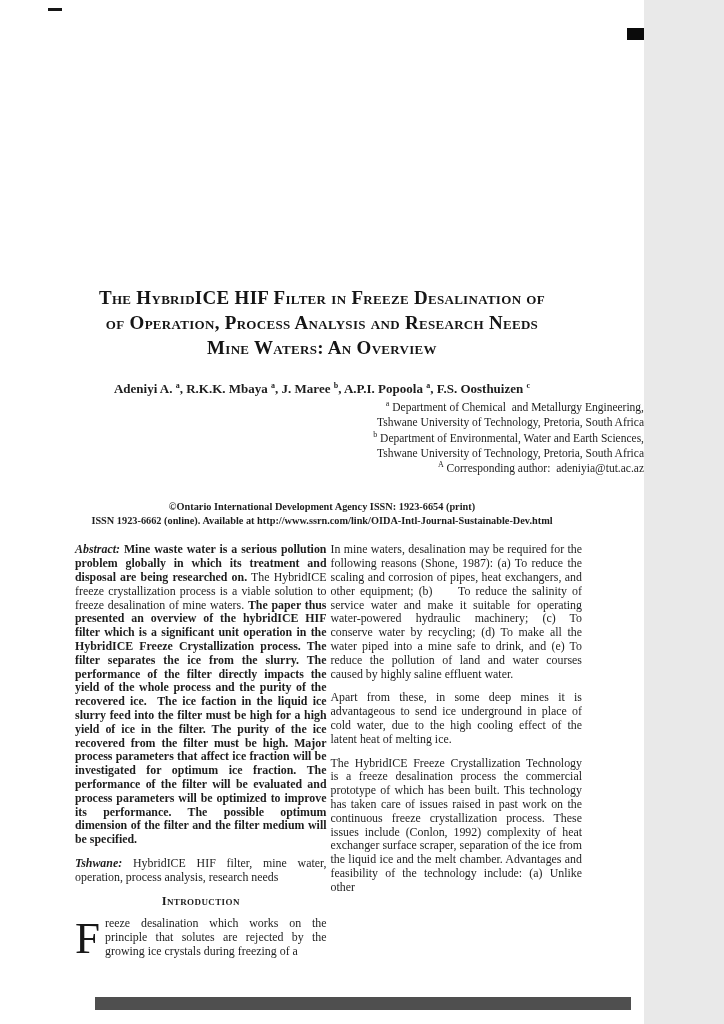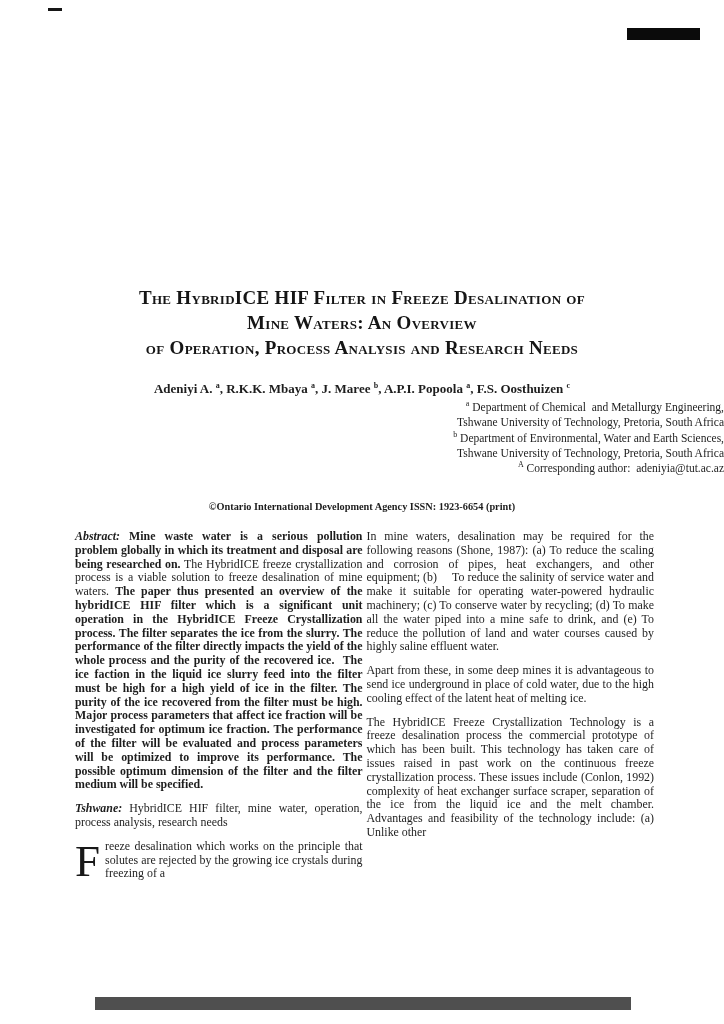--- a/index.html
+++ b/index.html
@@ -4,21 +4,21 @@
 <style>
   * { box-sizing: border-box; margin: 0; padding: 0; }
   html, body { background: #e9e9e9; }
   body {
     width: 724px; height: 1024px;
     font-family: "Liberation Serif", serif;
     color: #1d1d1d;
   }
   .page {
     position: relative;
-    width: 724px; height: 1024px;
+    width: 644px; height: 1024px;
     background: #ffffff;
     overflow: hidden;
   }
   
   .scan-dash  { position: absolute; left: 48px;  top: 8px;   width: 14px;  height: 3px;  background: #161616; }
   .scan-block { position: absolute; left: 627px; top: 28px;  width: 73px;  height: 12px; background: #0b0b0b; }
   .scan-bar   { position: absolute; left: 95px;  top: 997px; width: 536px; height: 13px; background: #4f4f4f; }
 
   .masthead { padding-top: 285px; text-align: center; }
   .title {
@@ -59,55 +59,57 @@
 
 <div class="page">
 
   <div class="scan-dash"></div>
   <div class="scan-block"></div>
   <div class="scan-bar"></div>
 
   <header class="masthead">
     <h1 class="title">
       <div>The HybridICE HIF Filter in Freeze Desalination of</div>
+      <div>of Operation, Process Analysis and Research Needs</div>
       <div>Mine Waters: An Overview</div>
-      <div>of Operation, Process Analysis and Research Needs</div>
     </h1>
 
     <div class="authors"><span><span>Adeniyi A. </span><sup>a</sup></span><span><span>, R.K.K. Mbaya </span><sup>a</sup></span><span><span>, J. Maree </span><sup>b</sup></span><span><span>, A.P.I. Popoola </span><sup>a</sup></span><span><span>, F.S. Oosthuizen </span><sup>c</sup></span>
     </div>
 
     <div class="affils">
       <div><sup>a</sup> <span>Department of Chemical &nbsp;and Metallurgy Engineering,</span></div>
       <div><span>Tshwane University of Technology, Pretoria, South Africa</span></div>
       <div><sup>b</sup> <span>Department of Environmental, Water and Earth Sciences,</span></div>
       <div><span>Tshwane University of Technology, Pretoria, South Africa</span></div>
       <div><sup>A</sup> <span>Corresponding author: &nbsp;adeniyia@tut.ac.az</span></div>
     </div>
 
     <div class="imprint">
       <div>©Ontario International Development Agency ISSN: 1923-6654 (print)</div>
+      <div>ISSN 1923-6662 (online). Available at http://www.ssrn.com/link/OIDA-Intl-Journal-Sustainable-Dev.html</div>
     </div>
   </header>
 
   <div class="columns">
 
     <div class="col">
       <p>
         <span class="lbl-bi">Abstract:</span>
         <span class="b">Mine waste water is a serious pollution problem globally in which its treatment and disposal are being researched on.</span>
         <span>The HybridICE freeze crystallization process is a viable solution to freeze desalination of mine waters.</span>
         <span class="b">The paper thus presented an overview of the hybridICE HIF filter which is a significant unit operation in the HybridICE Freeze Crystallization process. The filter separates the ice from the slurry. The performance of the filter directly impacts the yield of the whole process and the purity of the recovered ice. &nbsp;The ice faction in the liquid ice slurry feed into the filter must be high for a high yield of ice in the filter. The purity of the ice recovered from the filter must be high. Major process parameters that affect ice fraction will be investigated for optimum ice fraction. The performance of the filter will be evaluated and process parameters will be optimized to improve its performance. The possible optimum dimension of the filter and the filter medium will be specified.</span>
       </p>
 
       <p>
         <span class="lbl-bi">Tshwane:</span>
         <span>HybridICE HIF filter, mine water, operation, process analysis, research needs</span>
       </p>
 
+      <h2 class="intro-heading">Introduction</h2>
 
       <p>
         <span class="dropcap">F</span><span>reeze desalination which works on the principle that solutes are rejected by the growing ice crystals during freezing of a</span>
       </p>
     </div>
 
     <div class="col">
       <p>In mine waters, desalination may be required for the following reasons (Shone, 1987): (a) To reduce the scaling and corrosion of pipes, heat exchangers, and other equipment; (b) &nbsp;&nbsp;&nbsp;&nbsp;To reduce the salinity of service water and make it suitable for operating water-powered hydraulic machinery; (c) To conserve water by recycling; (d) To make all the water piped into a mine safe to drink, and (e) To reduce the pollution of land and water courses caused by highly saline effluent water.</p>
       <p>Apart from these, in some deep mines it is advantageous to send ice underground in place of cold water, due to the high cooling effect of the latent heat of melting ice.</p>
       <p>The HybridICE Freeze Crystallization Technology is a freeze desalination process the commercial prototype of which has been built. This technology has taken care of issues raised in past work on the continuous freeze crystallization process. These issues include (Conlon, 1992) complexity of heat exchanger surface scraper, separation of the ice from the liquid ice and the melt chamber. Advantages and feasibility of the technology include: (a) Unlike other</p>

